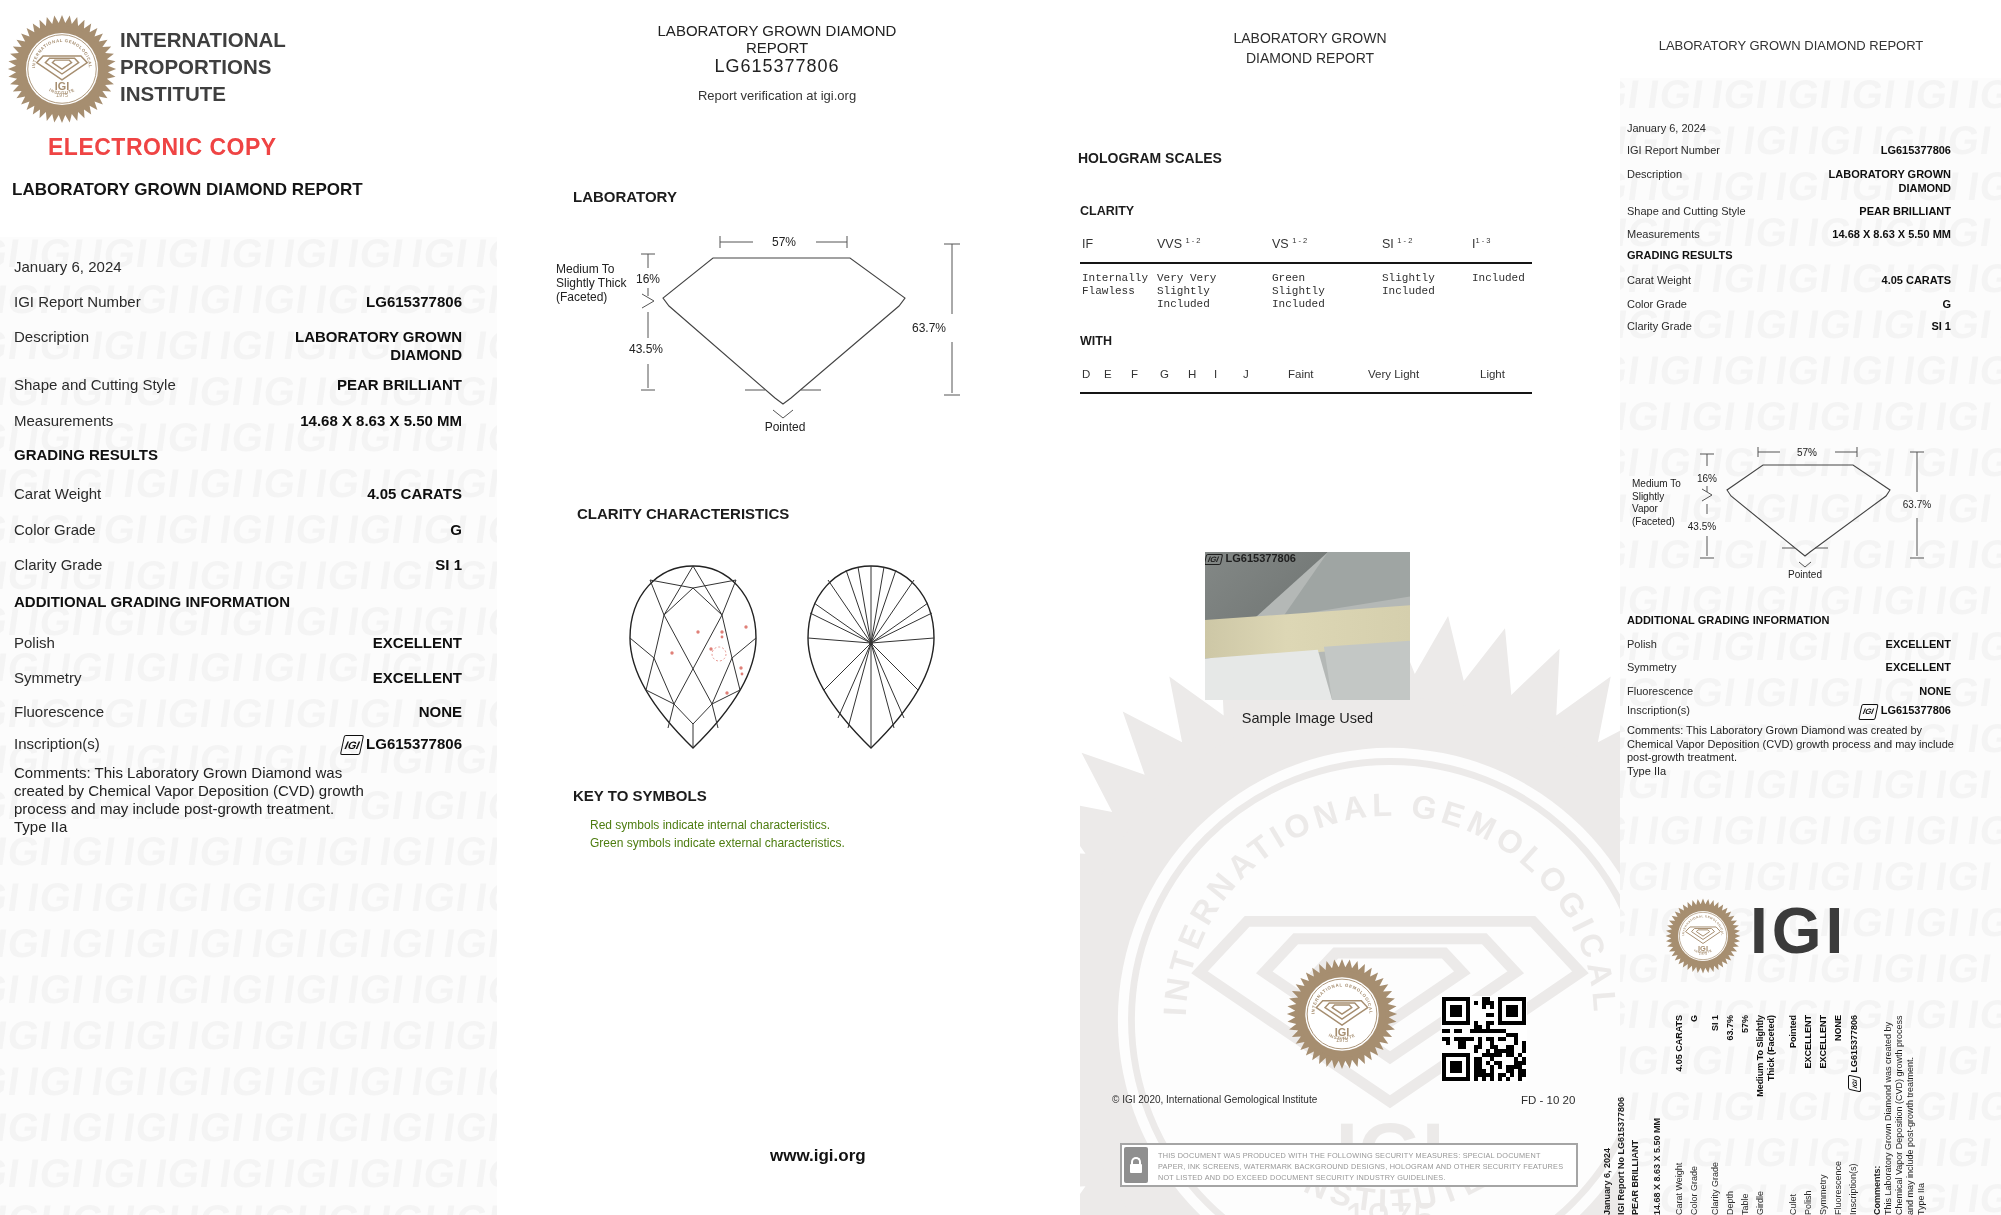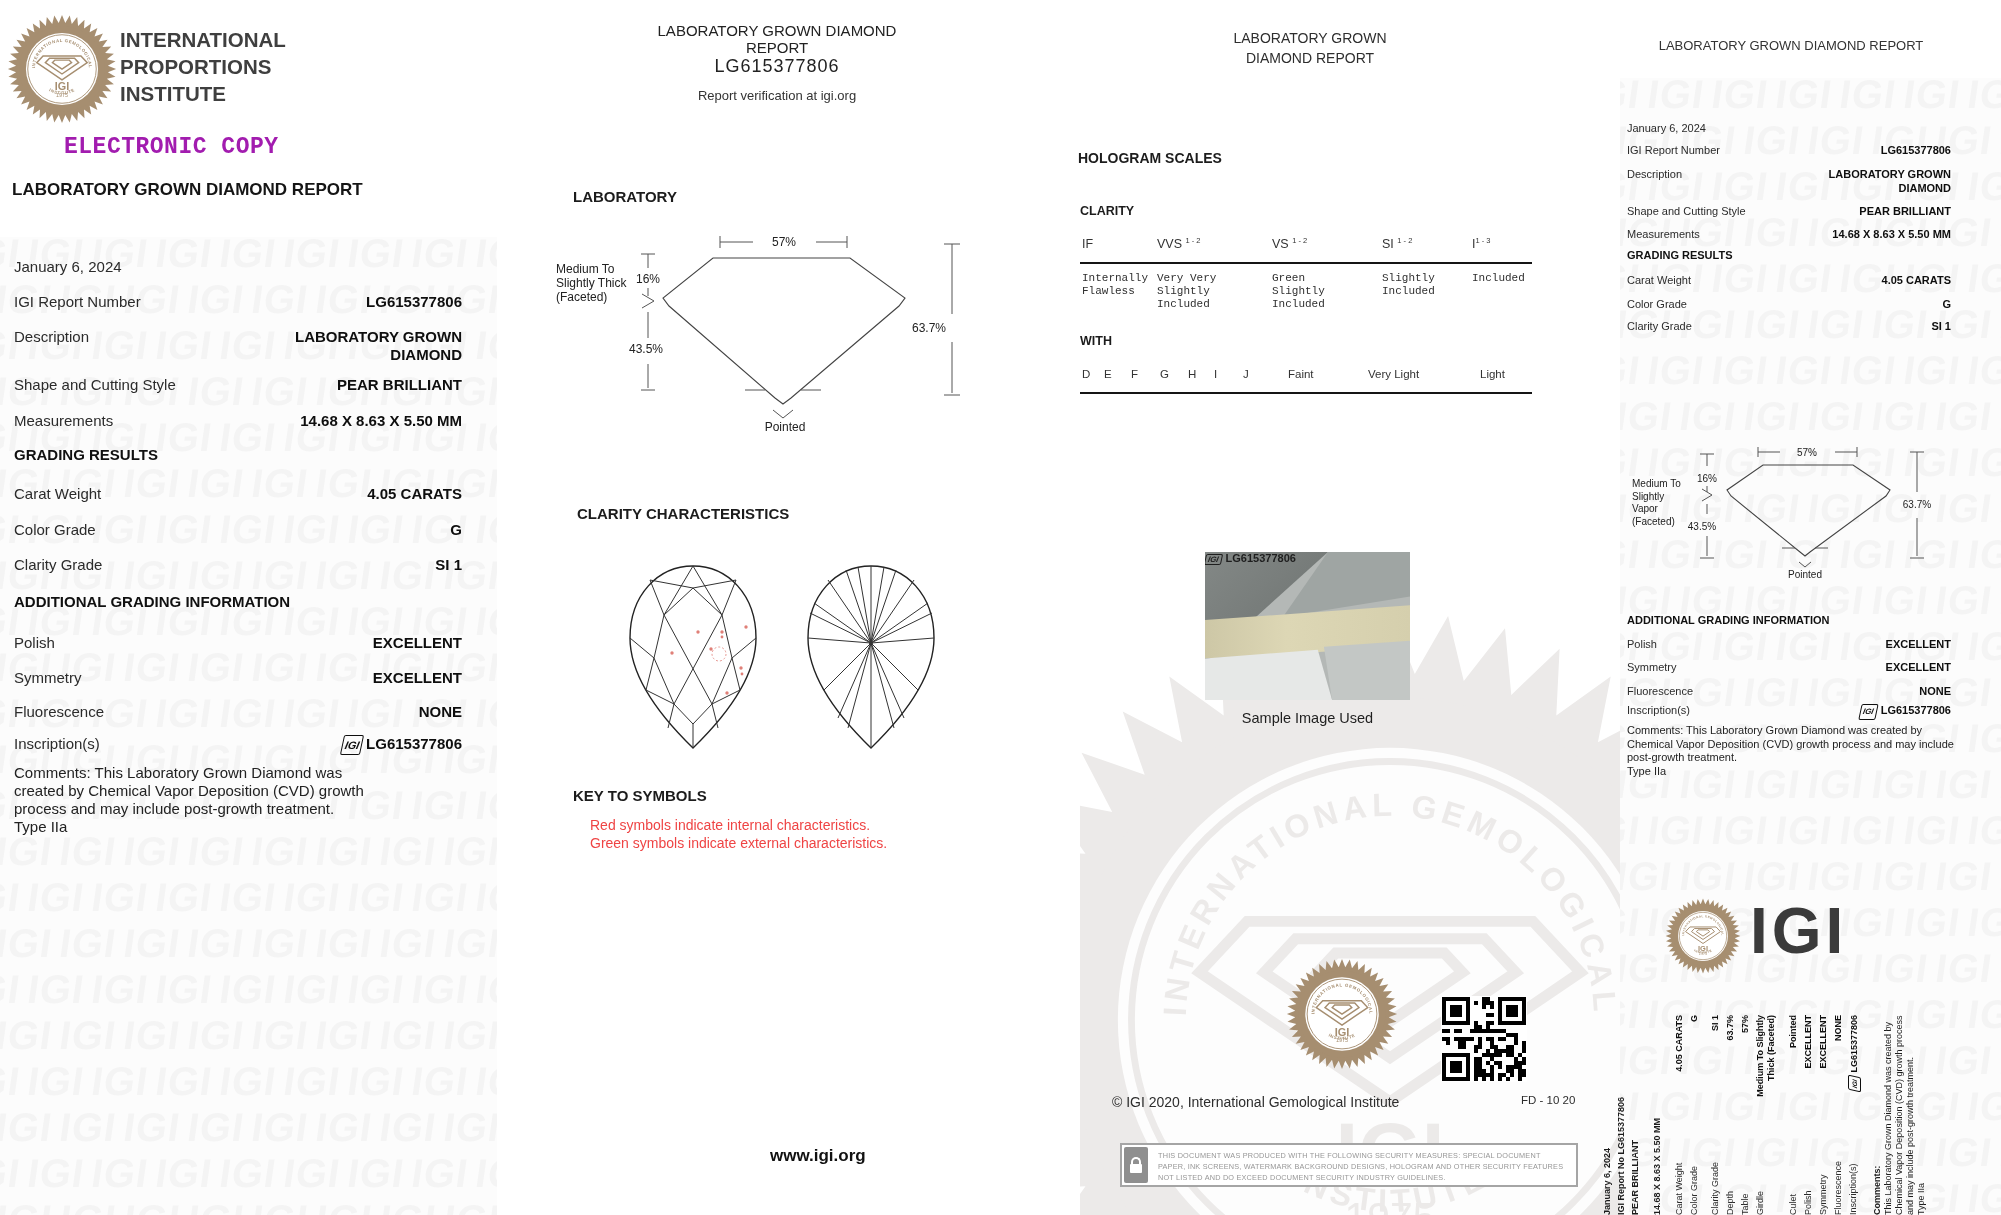--- a/index.html
+++ b/index.html
@@ -65,21 +65,21 @@
     <path d="M 42.50327868852459 44.22540983606557 L 67.49672131147541 44.22540983606557 L 71.66229508196722 48.68852459016394 L 55 59.99508196721312 L 38.337704918032784 48.68852459016394 Z" fill="none" stroke="#a68e70" stroke-width="1.4426229508196724"></path>
     <path d="M 47.80491803278689 46.118852459016395 L 62.19508196721311 46.118852459016395 L 64.59344262295082 48.68852459016394 L 55 55.19836065573771 L 45.40655737704918 48.68852459016394 Z" fill="none" stroke="#a68e70" stroke-width="1.4426229508196724"></path>
     <text x="55" y="76.18852459016394" text-anchor="middle" font-size="10.819672131147541" font-weight="bold" fill="#a68e70">IGI</text>
     <text x="55" y="82.95081967213115" text-anchor="middle" font-size="5.409836065573771" fill="#a68e70">1975</text>
   </svg>
 <div class="abs" style="left:120px;top:26px;font-size:20.5px;line-height:27px;font-weight:bold;color:#3f3f3f;">
   <div>INTERNATIONAL</div>
   <div>PROPORTIONS</div>
   <div>INSTITUTE</div>
 </div>
-<div class="abs b" style="left:64px;top:134px;font-size:23px;color:#a21caf;letter-spacing:0.5px;font-family:Liberation Mono, monospace;">ELECTRONIC COPY</div>
+<div class="abs b" style="left:48px;top:134px;font-size:23px;color:#ef4444;letter-spacing:0.5px;">ELECTRONIC COPY</div>
 <div class="abs b" style="left:12px;top:180px;font-size:17px;color:#151515;">LABORATORY GROWN DIAMOND REPORT</div>
 
 <div class="wmwrap" id="c1-panel" style="left:0;top:237px;width:497px;height:978px;">
   <div class="abs f15" style="left:14px;top:0;width:448px;height:978px;">
     <div class="fr" style="top:21px;">
         <span class="lbl">January 6, 2024</span>
       </div>
     <div class="fr" style="top:56px;">
         <span class="lbl">IGI Report Number</span>
         <span class="val">LG615377806</span>
@@ -371,21 +371,21 @@
   </g>
 </svg>
 
 <svg class="abs" style="left:798px;top:558px;" width="146" height="196" viewBox="0 0 146 196">
   <path class="pear-o" d="M73,190 C38,156 10,118 10,80 C10,37 38,8 73,8 C108,8 136,37 136,80 C136,118 108,156 73,190 Z"></path>
   <path class="pear-f" d="M73,85 L73,8 M73,85 L73,190 M73,85 L10,80 M73,85 L136,80 M73,85 L30,22 M73,85 L116,22 M73,85 L26,132 M73,85 L120,132 M73,85 L48,12 M73,85 L60,9 M73,85 L86,9 M73,85 L98,12 M73,85 L12,55 M73,85 L16,45 M73,85 L130,45 M73,85 L134,55 M73,85 L40,160 M73,85 L50,170 M73,85 L96,170 M73,85 L106,160"></path>
   <circle cx="73" cy="85" r="2" fill="#333"></circle>
 </svg>
 
 <div class="abs b" style="left:573px;top:787px;font-size:15px;">KEY TO SYMBOLS</div>
-<div class="abs" style="left:590px;top:816px;font-size:14px;line-height:18px;color:#ef4444;">
+<div class="abs" style="left:590px;top:816px;font-size:12px;line-height:18px;color:#4d7c0f;">
   <div>Red symbols indicate internal characteristics.</div>
   <div>Green symbols indicate external characteristics.</div>
 </div>
 
 <div class="abs b" style="left:770px;top:1146px;font-size:17px;color:#111;">www.igi.org</div>
 
 <div class="abs c" style="left:1160px;top:28px;width:300px;font-size:14px;line-height:20px;color:#2e2e2e;">
   <div>LABORATORY GROWN</div>
     <div>DIAMOND REPORT</div>
 </div>
@@ -610,21 +610,21 @@
     <rect x="77" y="77" width="4" height="4" fill="#000"></rect>
     <rect x="81" y="77" width="4" height="4" fill="#000"></rect>
     <rect x="33" y="81" width="4" height="4" fill="#000"></rect>
     <rect x="41" y="81" width="4" height="4" fill="#000"></rect>
     <rect x="49" y="81" width="4" height="4" fill="#000"></rect>
     <rect x="57" y="81" width="4" height="4" fill="#000"></rect>
     <rect x="65" y="81" width="4" height="4" fill="#000"></rect>
     <rect x="77" y="81" width="4" height="4" fill="#000"></rect>
   </svg>
 
-<div class="abs" style="left:1112px;top:1094px;font-size:14px;color:#2d2d2d;text-align:center;">© IGI 2020, International Gemological Institute</div>
+<div class="abs" style="left:1112px;top:1094px;font-size:10px;color:#2d2d2d;text-align:center;">© IGI 2020, International Gemological Institute</div>
 <div class="abs" style="left:1521px;top:1094px;font-size:11.5px;color:#2d2d2d;">FD - 10 20</div>
 
 <div class="abs" id="security" style="left:1120px;top:1143px;width:458px;height:44px;">
   <div class="lock-box">
       <div class="lock"></div>
     </div>
   <div class="sec-text">THIS DOCUMENT WAS PRODUCED WITH THE FOLLOWING SECURITY MEASURES:  SPECIAL DOCUMENT PAPER, INK SCREENS, WATERMARK BACKGROUND DESIGNS, HOLOGRAM AND OTHER SECURITY FEATURES NOT LISTED AND DO EXCEED DOCUMENT SECURITY INDUSTRY GUIDELINES.</div>
 </div>
 
 <div class="abs c" style="left:1640px;top:38px;width:302px;font-size:13px;color:#333;">LABORATORY GROWN DIAMOND REPORT</div>

